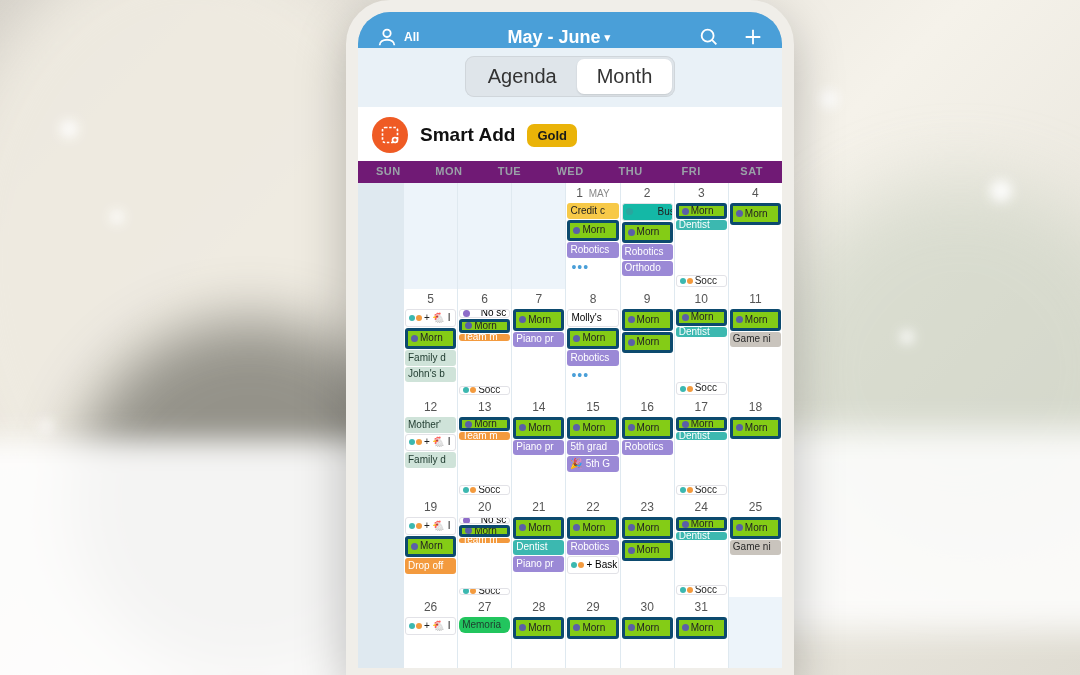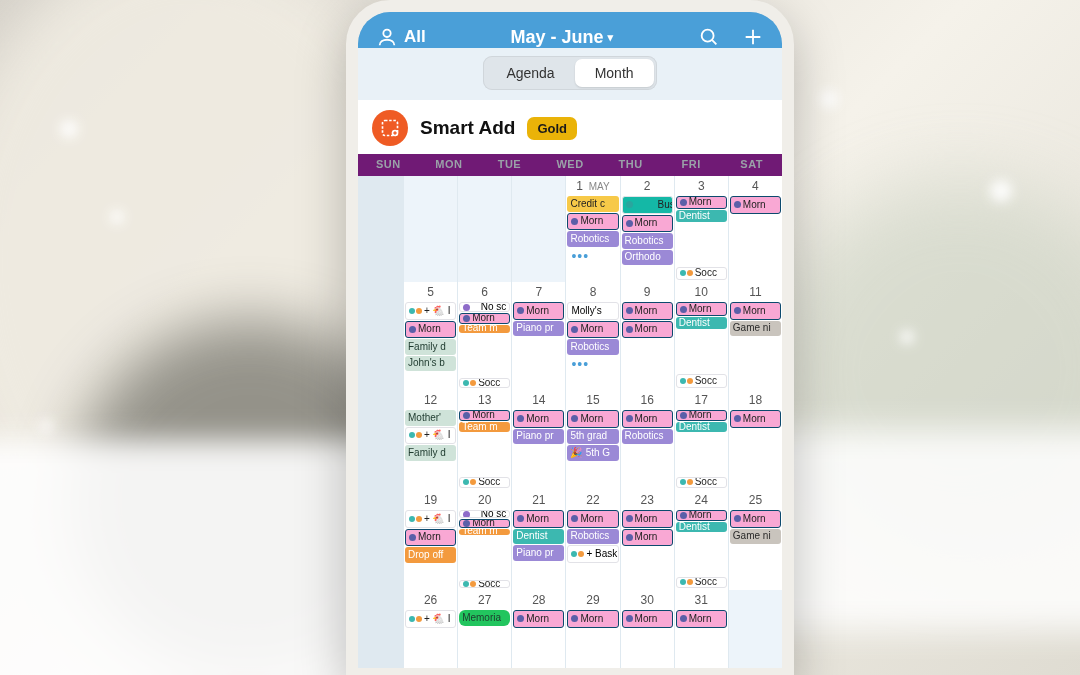--- a/index.html
+++ b/index.html
@@ -25,29 +25,29 @@
     border:12px solid #f0eee9;
     border-radius:44px 44px 0 0;
     box-shadow:0 18px 50px rgba(0,0,0,.25), inset 0 0 0 2px #d8d6cf;
     overflow:hidden;
     display:flex; flex-direction:column;
   }
   .topbar{
     background:#4a9fd8;height:58px;display:flex;align-items:center;
     padding:14px 18px 0 18px;color:#fff;font-weight:600;
   }
-  .topbar .left{display:flex;align-items:center;gap:6px;font-size:17px;}
+  .topbar .left{display:flex;align-items:center;gap:6px;font-size:12px;}
   .topbar .center{flex:1;text-align:center;font-size:18px;font-weight:700;}
   .topbar .right{display:flex;align-items:center;gap:22px;}
   .topbar svg{width:22px;height:22px;stroke:#fff;fill:none;stroke-width:2;}
   .caret{font-size:11px;margin-left:4px;vertical-align:2px;}
 
   .segrow{background:#e9f1f7;padding:8px 0 10px 0;display:flex;justify-content:center;}
   .segctl{background:#dfe5ea;border-radius:9px;padding:3px;display:flex;box-shadow:inset 0 0 0 1px #d0d6db;}
-  .segctl div{padding:6px 20px;font-size:14px;color:#333;border-radius:7px;cursor:pointer;}
+  .segctl div{padding:6px 20px;font-size:20px;color:#333;border-radius:7px;cursor:pointer;}
   .segctl .active{background:#fff;box-shadow:0 1px 2px rgba(0,0,0,.12);font-weight:500;}
 
   .smartrow{display:flex;align-items:center;gap:12px;padding:10px 14px 8px 14px;background:#fff;}
   .smarticon{width:36px;height:36px;border-radius:50%;background:#ef5b24;display:flex;align-items:center;justify-content:center;}
   .smarticon svg{width:20px;height:20px;fill:#fff;}
   .smartrow .title{font-size:19px;font-weight:700;color:#111;}
   .goldbadge{background:#eab308;color:#1a1a1a;font-weight:700;font-size:13px;padding:4px 10px;border-radius:7px;}
 
   .dowrow{display:grid;grid-template-columns:repeat(7,1fr);background:#701a75;padding:4px 0 6px 0;}
   .dowrow div{text-align:center;font-size:11px;color:#9aa1a8;font-weight:600;letter-spacing:.5px;}
@@ -60,21 +60,21 @@
   .daynum{font-size:12px;color:#555;text-align:center;padding:1px 0 2px 0;font-weight:500;}
   .daynum .mon{font-size:10px;color:#888;margin-left:3px;}
 
   .ev{font-size:10px;padding:1.5px 3px;border-radius:3px;white-space:nowrap;overflow:hidden;text-overflow:clip;
       display:flex;align-items:center;gap:2px;line-height:1.25;}
   .ev .d{width:7px;height:7px;border-radius:50%;flex:0 0 auto;}
   .more{color:#4a9fd8;font-size:14px;padding-left:4px;letter-spacing:1px;}
 
   
   .c-credit{background:#f7c948;color:#222;}
-  .c-morn{background:#f9a8d4;border:1px solid #0c4a6e;color:#222;}
+  .c-morn{background:#84cc16;border:3px solid #0c4a6e;color:#222;}
   .c-morn .d{background:#5b5fa8;}
   .c-robot{background:#9b89d6;color:#fff;}
   .c-ortho{background:#9b89d6;color:#fff;}
   .c-dent{background:#3cb8b0;color:#fff;}
   .c-buste{background:#14b8a6;border:1px solid #e2e2e7;color:#222;gap:25px;}
   .c-buste .d{background:#2aa59e;}
   .c-socc{background:#fff;border:1px solid #e2e2e7;color:#222;margin-top:44px;}
   .c-multi{background:#fff;border:1px solid #e2e2e7;color:#222;}
   .c-family{background:#cfe3d9;color:#1e3a2e;}
   .c-john{background:#cfe3d9;color:#1e3a2e;}

